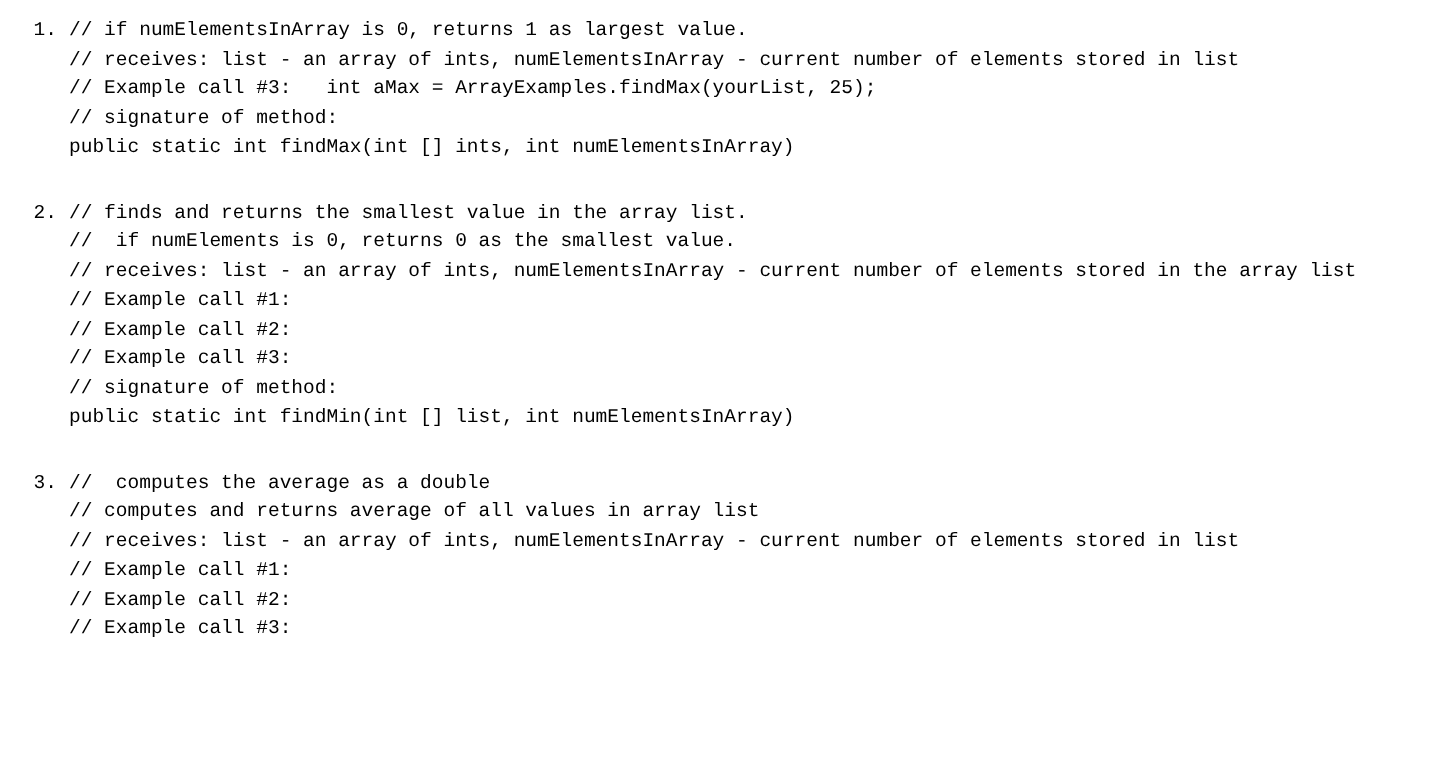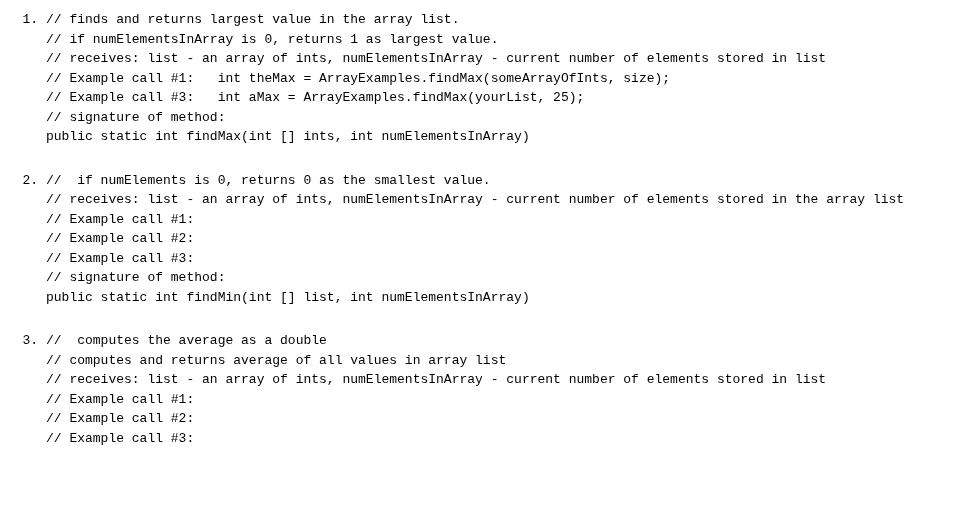--- a/index.html
+++ b/index.html
@@ -43,32 +43,31 @@
       white-space: pre;
     }
   </style>
 </head>
 <body>
 
 <div id="app">
     <div class="code-block">
       <div class="line-number">1.</div>
       <div class="code-content">
-        <span class="code-line">// finds and returns largest value in the array list.</span>
         <span class="code-line">// if numElementsInArray is 0, returns 1 as largest value.</span>
         <span class="code-line">// receives: list - an array of ints, numElementsInArray - current number of elements stored in list</span>
-        <span class="code-line">// Example call #1:   int theMax = ArrayExamples.findMax(someArrayOfInts, size);</span>
         <span class="code-line">// Example call #3:   int aMax = ArrayExamples.findMax(yourList, 25);</span>
         <span class="code-line">// signature of method:</span>
         <span class="code-line">public static int findMax(int [] ints, int numElementsInArray)</span>
       </div>
     </div>
     <div class="code-block">
       <div class="line-number">2.</div>
       <div class="code-content">
+        <span class="code-line">// finds and returns the smallest value in the array list.</span>
         <span class="code-line">//  if numElements is 0, returns 0 as the smallest value.</span>
         <span class="code-line">// receives: list - an array of ints, numElementsInArray - current number of elements stored in the array list</span>
         <span class="code-line">// Example call #1:</span>
         <span class="code-line">// Example call #2:</span>
         <span class="code-line">// Example call #3:</span>
         <span class="code-line">// signature of method:</span>
         <span class="code-line">public static int findMin(int [] list, int numElementsInArray)</span>
       </div>
     </div>
     <div class="code-block">

